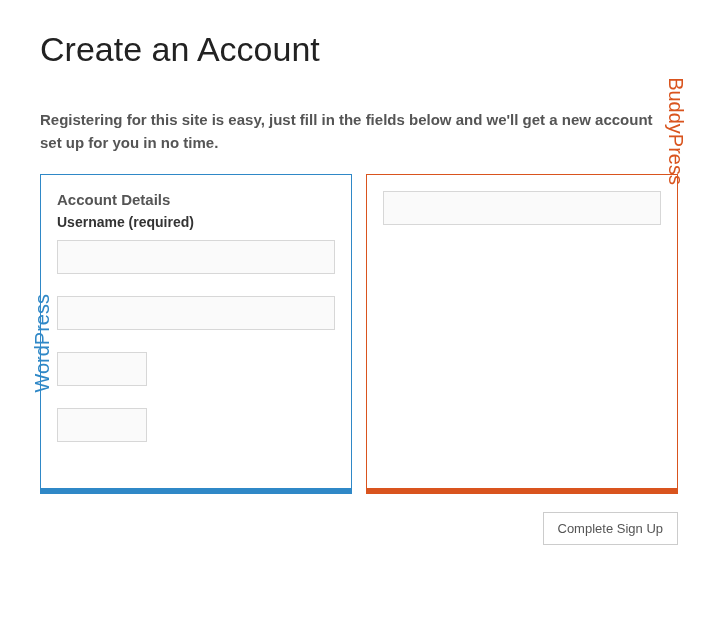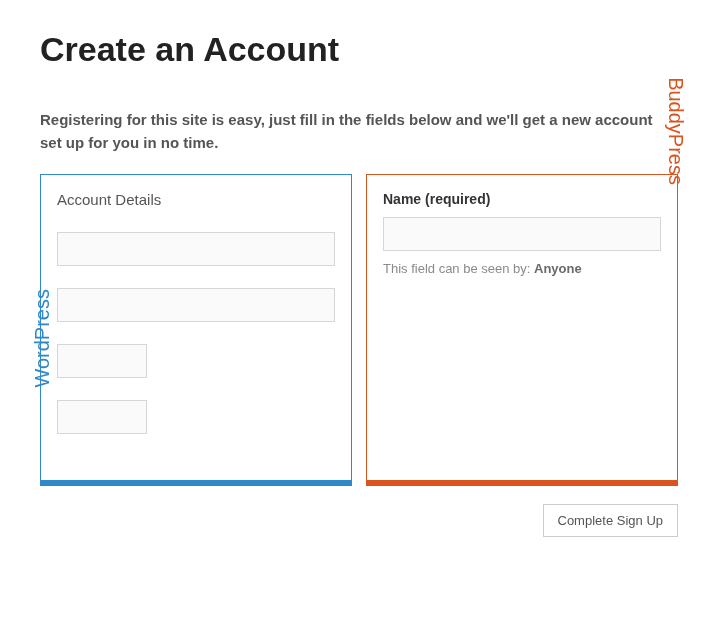--- a/index.html
+++ b/index.html
@@ -5,21 +5,21 @@
     * { box-sizing: border-box; margin: 0; padding: 0; }
     body {
       font-family: "Helvetica Neue", Helvetica, Arial, sans-serif;
       background: #fff;
       padding: 30px 40px;
       width: 718px;
       color: #333;
     }
     h1 {
       font-size: 34px;
-      font-weight: bold;
+      font-weight: normal;
       color: #222;
       margin-bottom: 40px;
     }
     .intro {
       font-size: 15px;
       color: #555;
       line-height: 1.5;
       margin-bottom: 20px;
       font-weight: bold;
     }
@@ -58,22 +58,22 @@
     .sidelabel-right {
       color: #d9541e;
       right: -10px;
       top: 10px;
       transform: rotate(90deg) translateX(0%);
       transform-origin: right top;
     }
     .section-title {
       font-size: 15px;
       color: #555;
-      font-weight: 400;
-      margin-bottom: 24px;
+      font-weight: 700;
+      margin-bottom: 6px;
     }
     .field-label {
       font-size: 14px;
       font-weight: bold;
       color: #333;
       margin-bottom: 10px;
       display: block;
     }
     .text-input {
       width: 100%;
@@ -119,37 +119,34 @@
 <h1>Create an Account</h1>
 
 <p class="intro">Registering for this site is easy, just fill in the fields below and we'll get a new account set up for you in no time.</p>
 
 <div class="panels">
 
   <div class="panel panel-left">
     <div class="sidelabel sidelabel-left">WordPress</div>
     <div class="section-title">Account Details</div>
 
+    <label class="field-label">Username (required)</label>
     <input class="text-input" type="text" style="">
 
     <input class="text-input" type="text" style="">
 
     <input class="pw-input" type="password" style="">
 
     <input class="pw-input" type="password" style="">
   </div>
 
   <div class="panel panel-right">
     <div class="sidelabel sidelabel-right">BuddyPress</div>
 
-    <label class="field-label">Name (required)</label>
     <input class="text-input" type="text" style="">
 
-    <div class="hint">
-      <span>This field can be seen by: </span><strong>Anyone</strong>
-    </div>
   </div>
 
 </div>
 
 <div class="submit-row">
   <button class="btn">Complete Sign Up</button>
 </div>
 
 </body></html>

